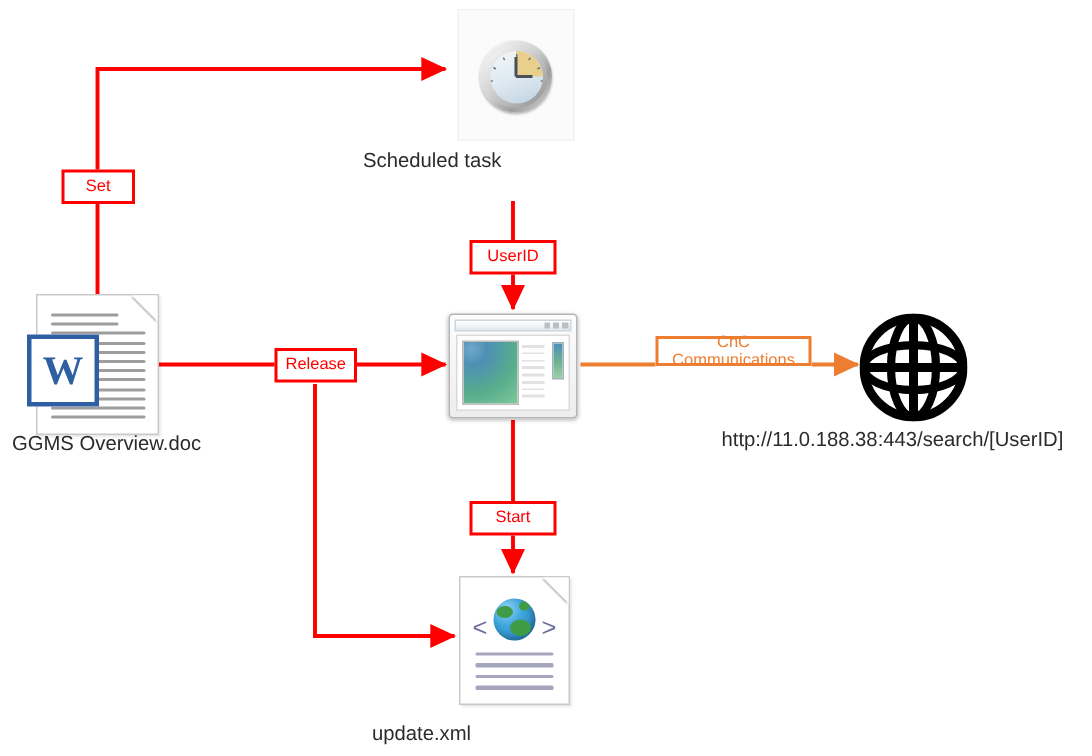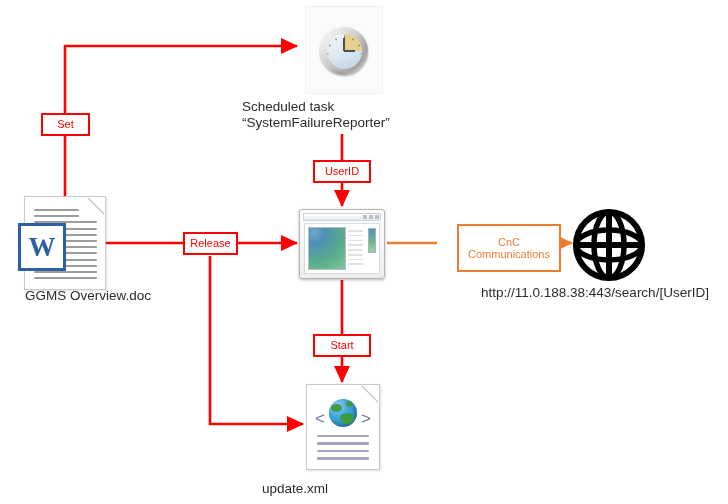--- a/index.html
+++ b/index.html
@@ -329,42 +329,41 @@
           <div class="tick" style="transform:rotate(270deg);"></div>
           <div class="tick" style="transform:rotate(300deg);"></div>
           <div class="tick" style="transform:rotate(330deg);"></div>
           <div class="tick" style="transform:rotate(0deg);"></div>
         </div>
       </div>
     </div>
   </div>
   <div class="caption" style="left:242px; top:99px; width:200px;">
     <span class="line">Scheduled task</span>
-    <span class="line">“SystemFailureReporter”</span>
   </div>
 
   <div class="node doc-page" style="left:24px; top:196px; width:80px; height:92px;">
     <div class="doc-fold"></div>
     <div class="doc-lines">
       <div class="doc-line" style="width:72%"></div>
       <div class="doc-line" style="width:72%"></div>
       <div class="doc-line"></div>
       <div class="doc-line"></div>
       <div class="doc-line"></div>
       <div class="doc-line"></div>
       <div class="doc-line"></div>
       <div class="doc-line"></div>
       <div class="doc-line"></div>
       <div class="doc-line"></div>
       <div class="doc-line"></div>
       <div class="doc-line"></div>
     </div>
     <div class="word-badge" style="left:-7px; top:26px; width:42px; height:42px; font-size:27px;">W</div>
   </div>
-  <div class="caption" style="left:0px; top:288px; width:160px; text-align:center; padding-left:8px;">
+  <div class="caption" style="left:0px; top:288px; width:160px; text-align:left; padding-left:8px;">
     <span class="line">GGMS Overview.doc</span>
   </div>
 
   <div class="node win-frame" style="left:299px; top:209px; width:86px; height:70px;">
     <div class="win-title"></div>
     <div class="win-dots"></div>
     <div class="win-body">
       <div class="win-green"></div>
       <div class="win-rows">
         <div class="win-row"></div>
@@ -389,21 +388,21 @@
       <div class="xml-land" style="left:11px; top:14px; width:14px; height:11px;"></div>
       <div class="xml-land" style="left:17px; top:2px; width:7px; height:6px;"></div>
     </div>
     <div class="xml-lines" style="top:50px;">
       <div class="xml-line"></div>
       <div class="xml-line"></div>
       <div class="xml-line"></div>
       <div class="xml-line"></div>
     </div>
   </div>
-  <div class="caption" style="left:262px; top:481px; width:160px;">
+  <div class="caption" style="left:248px; top:481px; width:160px;">
     <span class="line">update.xml</span>
   </div>
 
   <div class="node net-globe" style="left:573px; top:209px; width:72px; height:72px;">
     <svg width="72" height="72" viewBox="0 0 72 72">
       <circle cx="36" cy="36" r="33" fill="none" stroke="#000000" stroke-width="6"></circle>
       <line x1="3" y1="36" x2="69" y2="36" stroke="#000000" stroke-width="6"></line>
       <line x1="36" y1="3" x2="36" y2="69" stroke="#000000" stroke-width="6"></line>
       <ellipse cx="36" cy="36" rx="15" ry="33" fill="none" stroke="#000000" stroke-width="5.5"></ellipse>
       <ellipse cx="36" cy="36" rx="33" ry="15" fill="none" stroke="#000000" stroke-width="5.5"></ellipse>
@@ -414,18 +413,18 @@
   </div>
 
   <div class="label-box label-red" style="left:41px; top:113px; width:49px; height:23px;">Set</div>
 
   <div class="label-box label-red" style="left:313px; top:160px; width:58px; height:23px;">UserID</div>
 
   <div class="label-box label-red" style="left:183px; top:232px; width:55px; height:23px;">Release</div>
 
   <div class="label-box label-red" style="left:313px; top:334px; width:58px; height:23px;">Start</div>
 
-  <div class="label-box label-orange" style="left:437px; top:224px; width:104px; height:48px; flex-direction:column;margin-left:20px;">
+  <div class="label-box label-orange" style="left:437px; top:224px; width:104px; height:20px; flex-direction:column;">
     <span>CnC</span>
     <span>Communications</span>
   </div>
 
 </div>
 
 </body></html>

